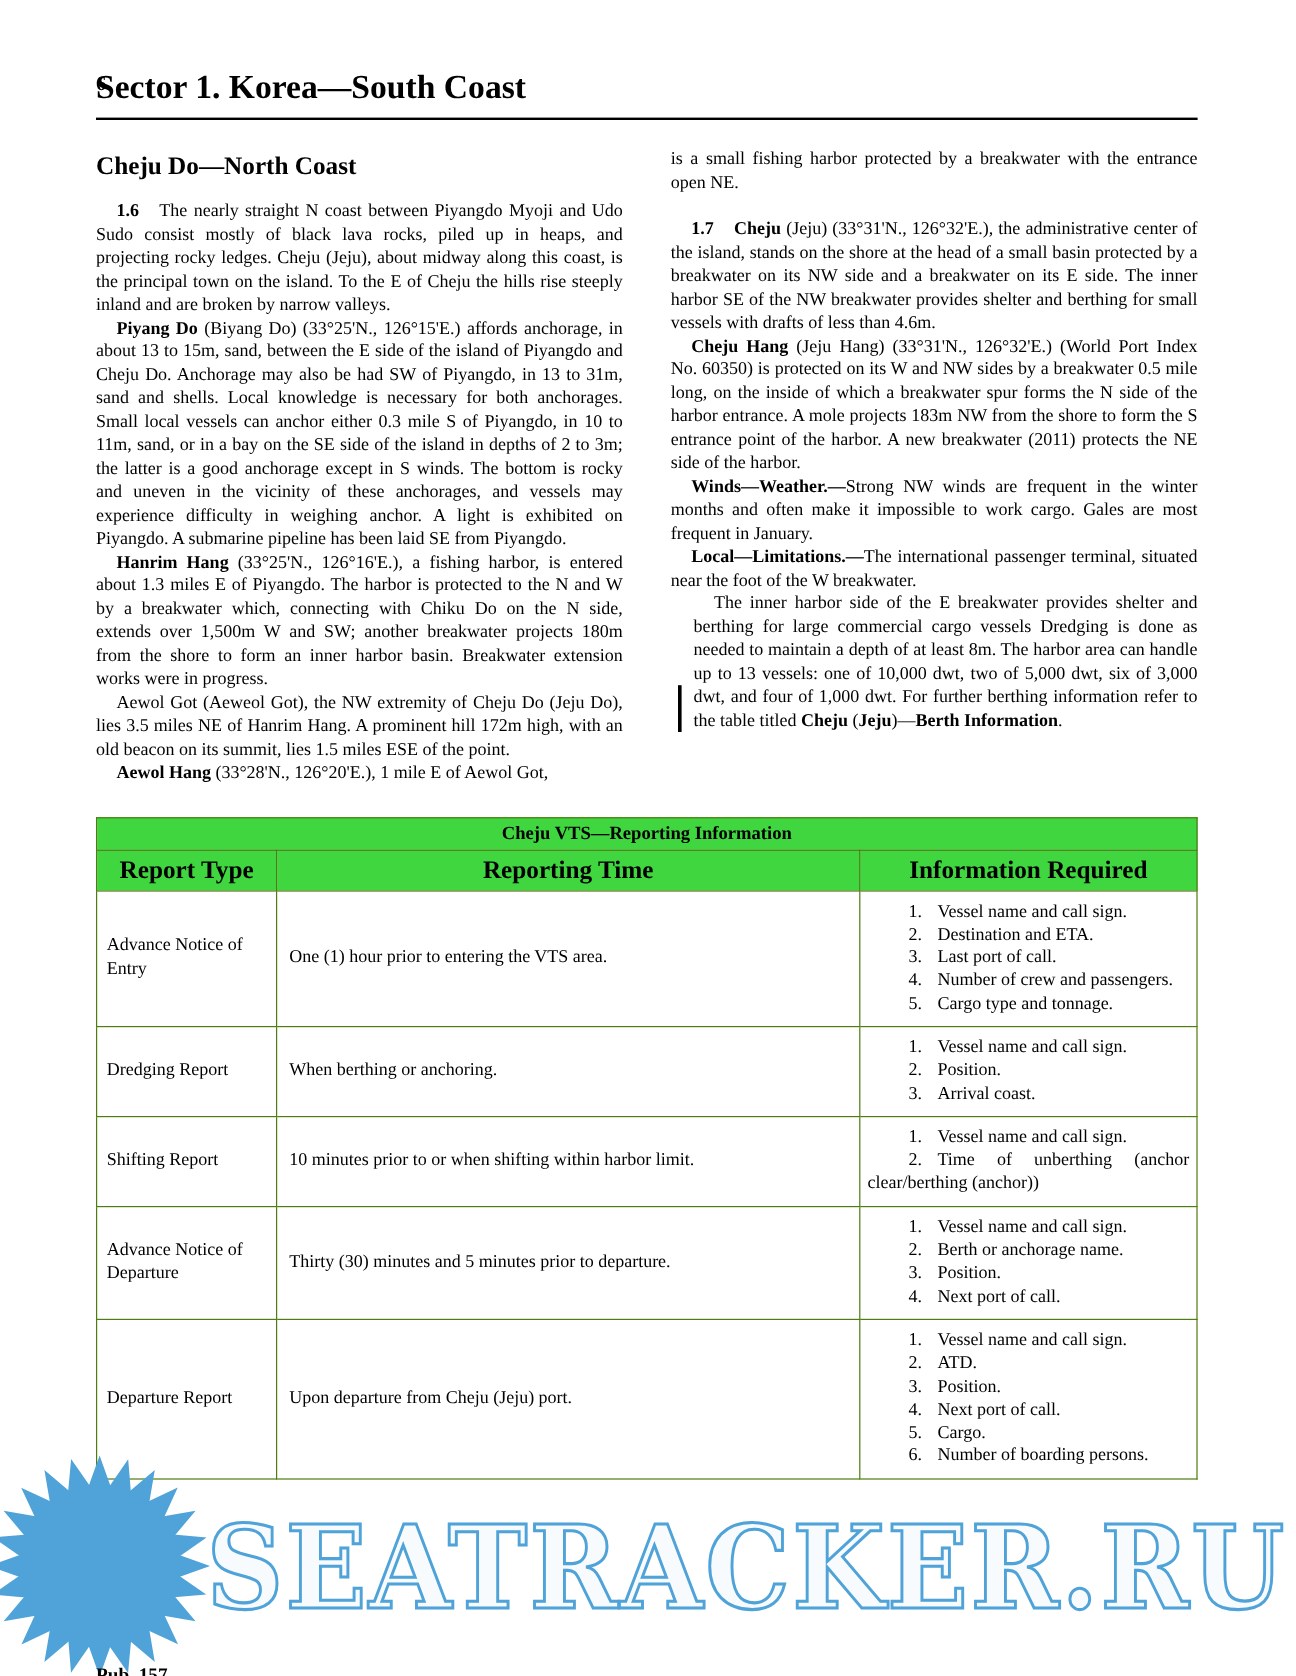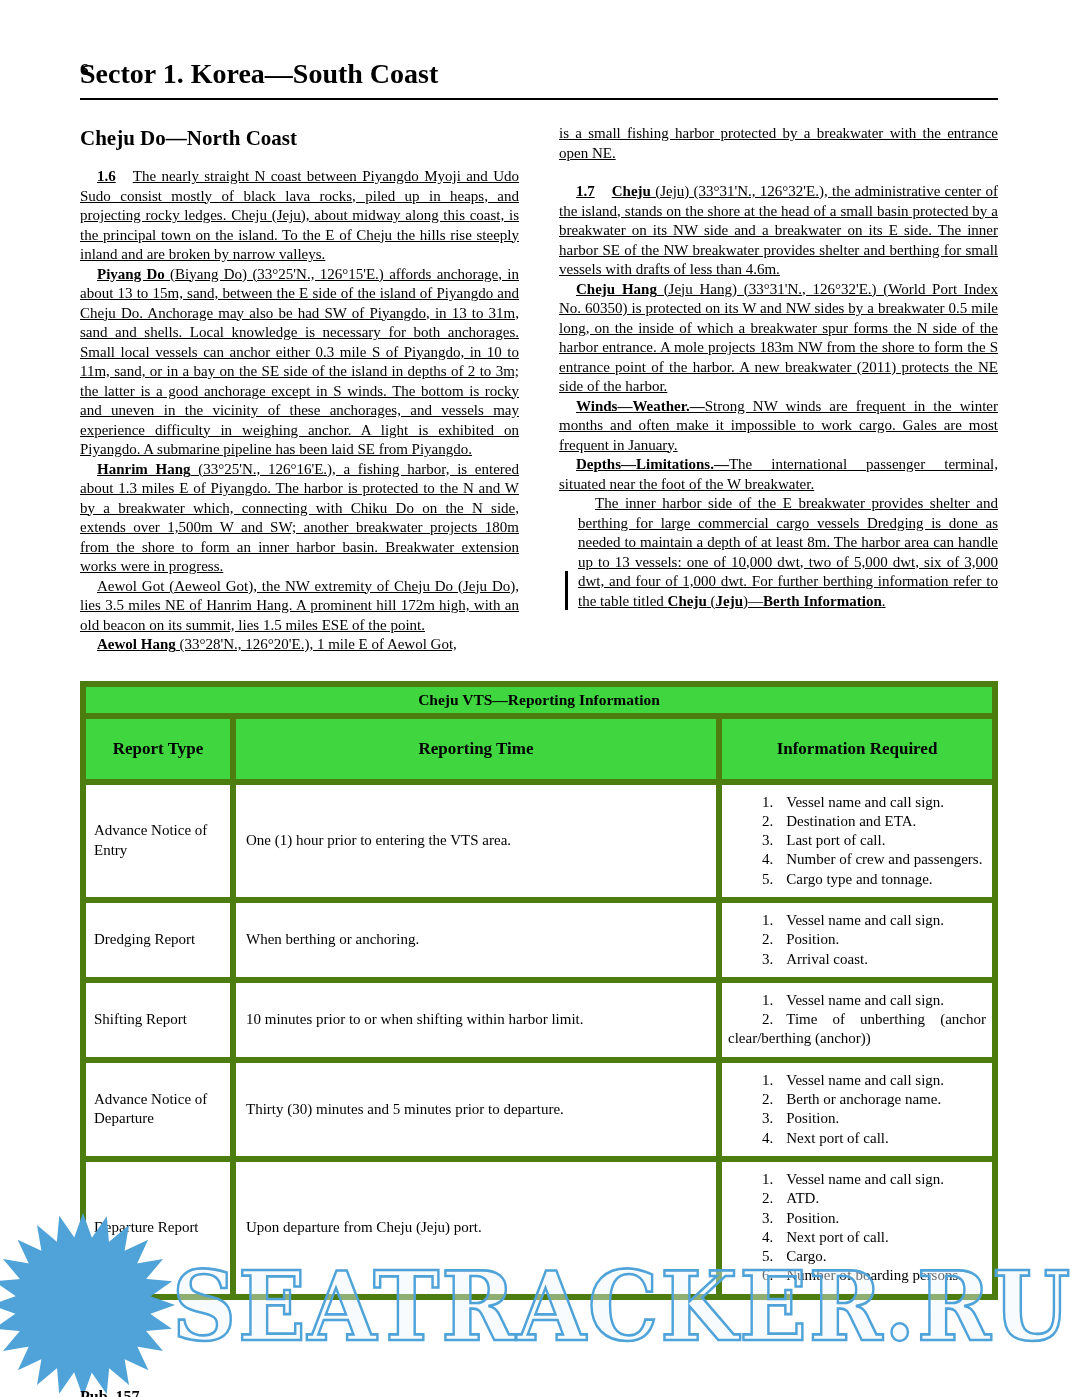--- a/index.html
+++ b/index.html
@@ -22,40 +22,40 @@
   
   .page-header { position: relative; height: 28px; }
   .page-num { position: absolute; left: 0; top: 2px; font-weight: bold; font-size: 17px; }
   .header-title { position: absolute; left: 0; right: 0; top: 0; text-align: left; font-weight: bold; font-size: 28px; }
   .header-rule { margin-top: 12px; border-top: 2px solid #000; height: 0; }
 
   
   .columns { display: flex; gap: 40px; margin-top: 24px; }
   .col { flex: 1 1 0; min-width: 0; }
   .section-heading { font-size: 21px; font-weight: bold; margin: 2px 0 16px 0; }
-  .para { font-size: 15px; line-height: 19.5px; text-align: justify; margin: 0; text-indent: 17px; text-decoration: underline; }
+  .para { font-size: 15px; line-height: 19.5px; text-align: justify; margin: 0; text-indent: 17px; }
   .para.no-indent { text-indent: 0; }
   .para.gap-before { margin-top: 19px; }
   .para-num { font-weight: bold; padding-right: 17px; margin-top: 12px; }
   .bold { font-weight: bold; }
   .change-bar-para { position: relative; margin-left: 19px; }
   .change-bar-para::before {
     content: ""; position: absolute; left: -13px; bottom: 1px;
     width: 3px; height: 39px; background: #000;
   }
 
   
   .vts-table {
     width: 918px; margin-top: 26px;
     border-collapse: collapse; border: 1.5px solid #000;
     font-size: 15px;
   }
-  .vts-table th, .vts-table td { border: 6px solid #4d7c0f; }
+  .vts-table th, .vts-table td { border: 1px solid #4d7c0f; }
   .tbl-title { background: var(--green); font-weight: bold; text-align: center; font-size: 15.5px; padding: 4px 2px; }
-  .col-head  { background: var(--green); font-weight: bold; text-align: center; font-size: 17px; padding: 20px 2px; }
+  .col-head  { background: var(--green); font-weight: bold; text-align: center; font-size: 21px; padding: 4px 2px; }
   .cell-type { vertical-align: middle; padding: 6px 8px; line-height: 19.3px; }
   .cell-time { vertical-align: middle; padding: 6px 10px; line-height: 19.3px; }
   .cell-info { vertical-align: middle; padding: 8px 6px; }
   .info-item { text-indent: 34px; line-height: 19.3px; text-align: justify; font-family: Liberation Serif, serif; }
   .info-item .num { padding-right: 13px; }
 
   
   .watermark-svg { position: absolute; left: 168px; top: 1252px; z-index: 5; pointer-events: none; }
   .wm-text {
     font-family: "DejaVu Serif", serif; font-weight: bold; font-size: 96px;
@@ -89,21 +89,21 @@
             <p class="para"><span>Aewol Got (Aeweol Got), the NW extremity of Cheju Do (Jeju Do), lies 3.5 miles NE of Hanrim Hang. A prominent hill 172m high, with an old beacon on its summit, lies 1.5 miles ESE of the point.</span></p>
             <p class="para"><span class="bold">Aewol Hang</span><span> (33°28'N., 126°20'E.), 1 mile E of Aewol Got,</span></p>
           </div>
       </div>
       <div class="col">
         <div>
             <p class="para no-indent"><span>is a small fishing harbor protected by a breakwater with the entrance open NE.</span></p>
             <p class="para gap-before"><span class="para-num">1.7</span><span class="bold">Cheju</span><span> (Jeju) (33°31'N., 126°32'E.), the administrative center of the island, stands on the shore at the head of a small basin protected by a breakwater on its NW side and a breakwater on its E side. The inner harbor SE of the NW breakwater provides shelter and berthing for small vessels with drafts of less than 4.6m.</span></p>
             <p class="para"><span class="bold">Cheju Hang</span><span> (Jeju Hang) (33°31'N., 126°32'E.) (World Port Index No. 60350) is protected on its W and NW sides by a breakwater 0.5 mile long, on the inside of which a breakwater spur forms the N side of the harbor entrance. A mole projects 183m NW from the shore to form the S entrance point of the harbor. A new breakwater (2011) protects the NE side of the harbor.</span></p>
             <p class="para"><span class="bold">Winds—Weather.—</span><span>Strong NW winds are frequent in the winter months and often make it impossible to work cargo. Gales are most frequent in January.</span></p>
-            <p class="para"><span class="bold">Depths—Limitations.—</span><span>The international passenger terminal, situated near the foot of the W breakwater.</span></p>
+            <p class="para"><span class="bold">Local—Limitations.—</span><span>The international passenger terminal, situated near the foot of the W breakwater.</span></p>
             <p class="para change-bar-para"><span>The inner harbor side of the E breakwater provides shelter and berthing for large commercial cargo vessels Dredging is done as needed to maintain a depth of at least 8m. The harbor area can handle up to 13 vessels: one of 10,000 dwt, two of 5,000 dwt, six of 3,000 dwt, and four of 1,000 dwt. For further berthing information refer to the table titled </span><span class="bold">Cheju</span><span> (</span><span class="bold">Jeju</span><span>)—</span><span class="bold">Berth Information</span><span>.</span></p>
           </div>
       </div>
     </div>
 
     <table class="vts-table">
       <colgroup>
         <col style="width:150px">
         <col style="width:486px">
         <col>

